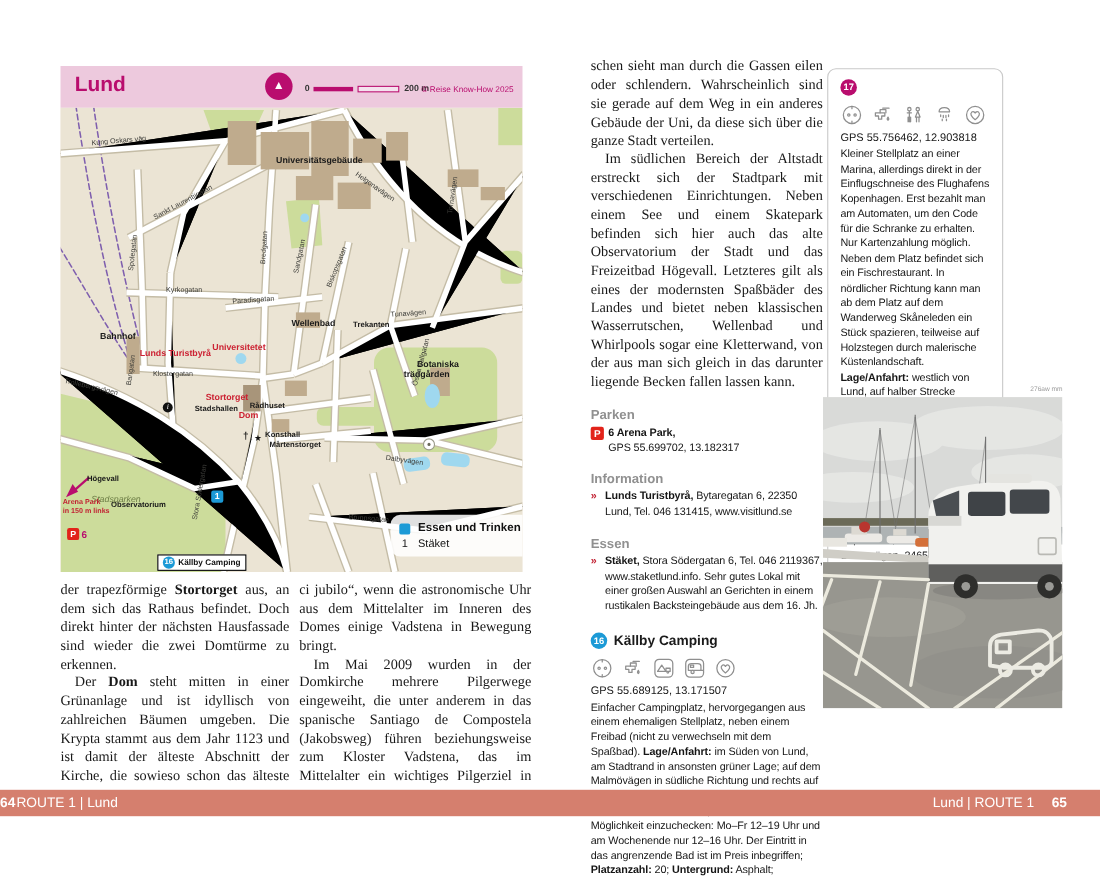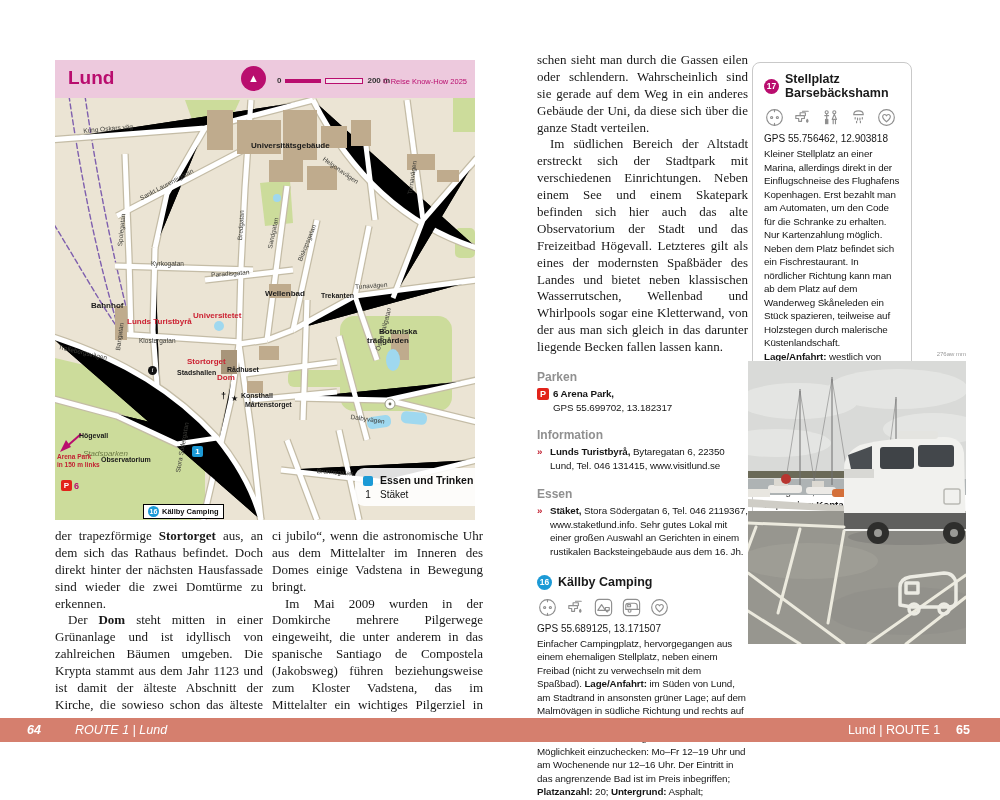--- a/index.html
+++ b/index.html
@@ -93,21 +93,21 @@
   
   #sidebox{left:752px;top:62px;width:160px;border:1px solid #c9c9c9;border-radius:8px;
            padding:9px 11px 11px;box-sizing:border-box;background:#fff;}
   #sidebox .camp-h{margin-top:0;}
   #photo-credit{left:748px;top:351px;width:218px;text-align:right;font-size:6px;color:#999;}
   #photo{left:748px;top:361px;width:218px;height:283px;overflow:hidden;}
 
   
   #footer{left:0;top:718px;width:1000px;height:24px;background:#d57f6e;color:#fff;
           display:flex;align-items:center;font-size:12.5px;}
-  #footer .fl{display:flex;gap:34px;padding-left:27px;font-style:italic;}
+  #footer .fl{display:flex;gap:1px;}
   #footer .fr{display:flex;gap:16px;margin-left:auto;padding-right:30px;}
   #footer b{font-weight:bold;}
 </style>
 </head>
 <body>
 
 <div class="abs" id="map-block">
   <div id="map-header">
     <span id="map-title">Lund</span>
     <span id="compass">▲</span>
@@ -359,21 +359,20 @@
         </g>
       </svg>
   </div>
   <div class="gps">GPS 55.689125, 13.171507</div>
   <div class="campbody">Einfacher Campingplatz, hervorgegangen aus einem ehemaligen Stellplatz, neben einem Freibad (nicht zu verwechseln mit dem Spaßbad). <b>Lage/Anfahrt:</b> im Süden von Lund, am Stadtrand in ansonsten grüner Lage; auf dem Malmövägen in südliche Richtung und rechts auf Klostergårdsvägen und Sunnanväg zum Schwimmbad. Etwas eingeschränkt ist die Möglichkeit einzuchecken: Mo–Fr 12–19 Uhr und am Wochenende nur 12–16 Uhr. Der Eintritt in das angrenzende Bad ist im Preis inbegriffen; <b>Platzanzahl:</b> 20; <b>Untergrund:</b> Asphalt; <b>Sicherheit:</b> beleuchtet; <b>Preiskat.:</b> €€; <b>Max. Stand:</b> 7 Nächte;  Ende Mai–Mitte Aug.;  Badarvägen 10, 22270 Lund, Tel. 046 3595188</div>
 </div>
 
 <div class="abs" id="sidebox">
   <div class="camp-h">
     <span class="numc pink">17</span>
-    <span class="title">Stellplatz Barsebäckshamn</span>
   </div>
   <div class="iconrow">
     <svg viewBox="0 0 22 22">
         <g class="ic">
           <circle cx="11" cy="11" r="8.2"></circle>
           <circle cx="8" cy="11" r="1.1"></circle>
           <circle cx="14" cy="11" r="1.1"></circle>
           <path d="M11,2.8 V5 M11,17 V19.2"></path>
         </g>
       </svg>

